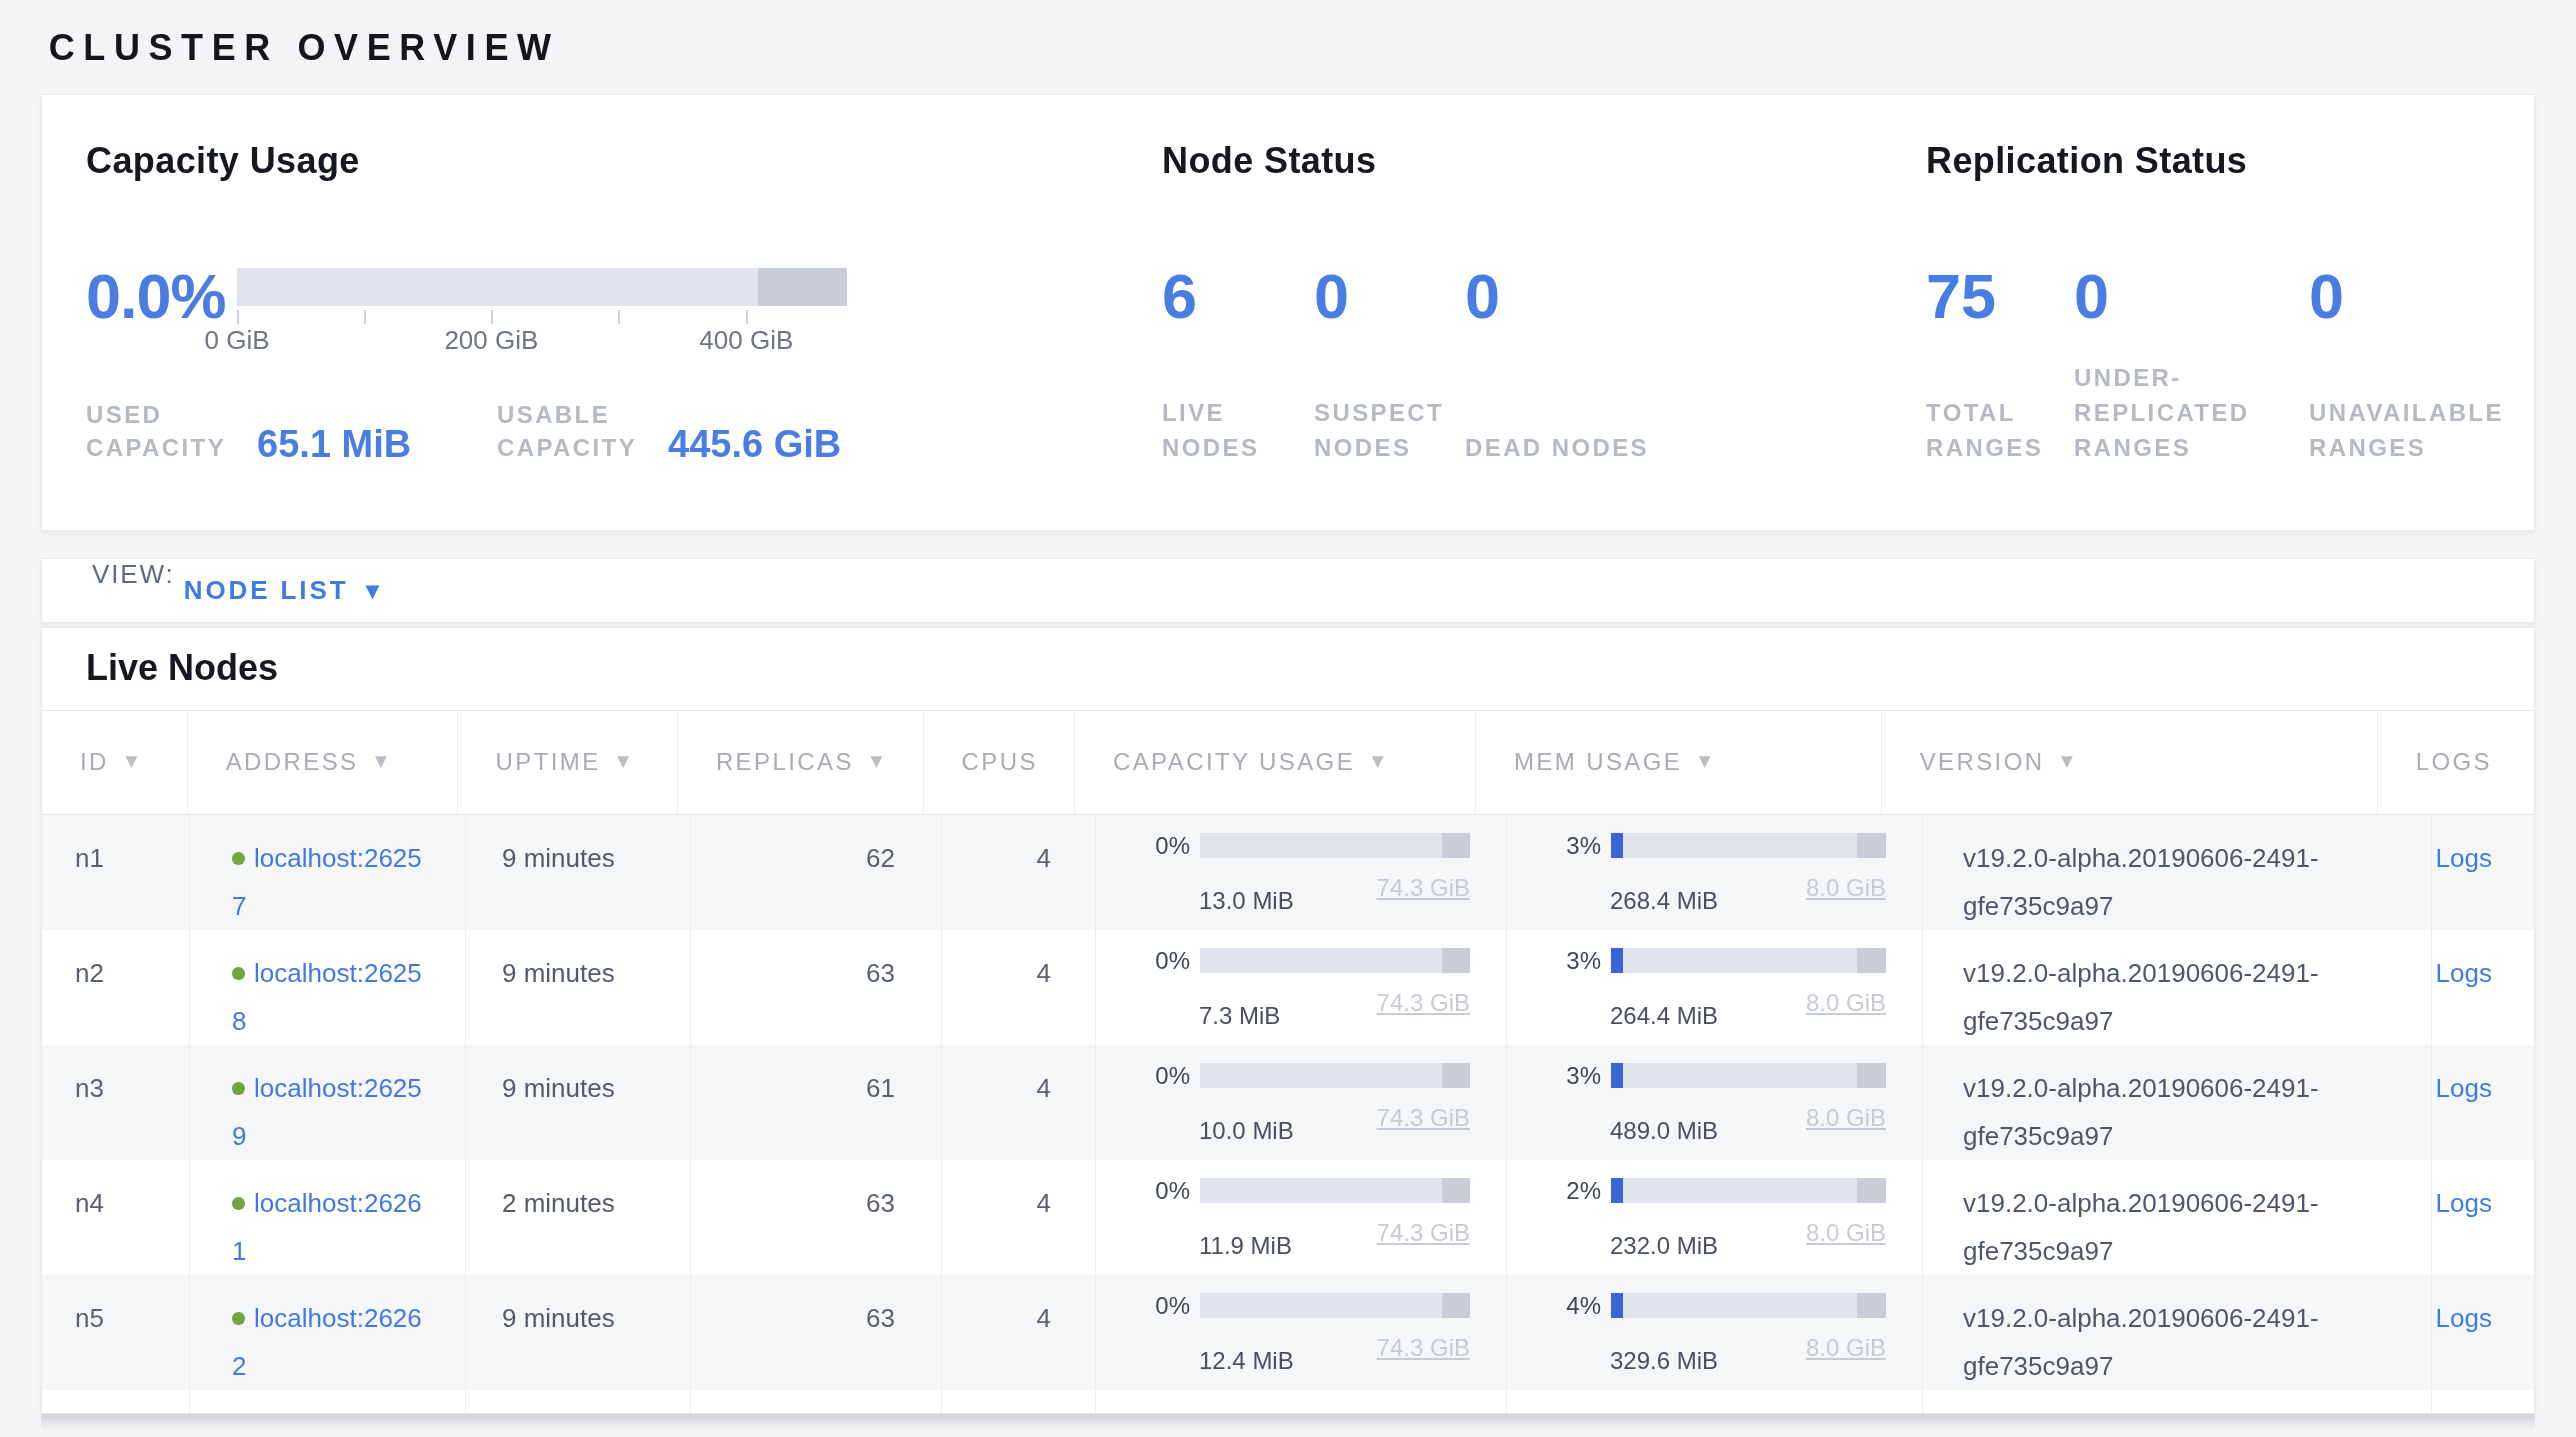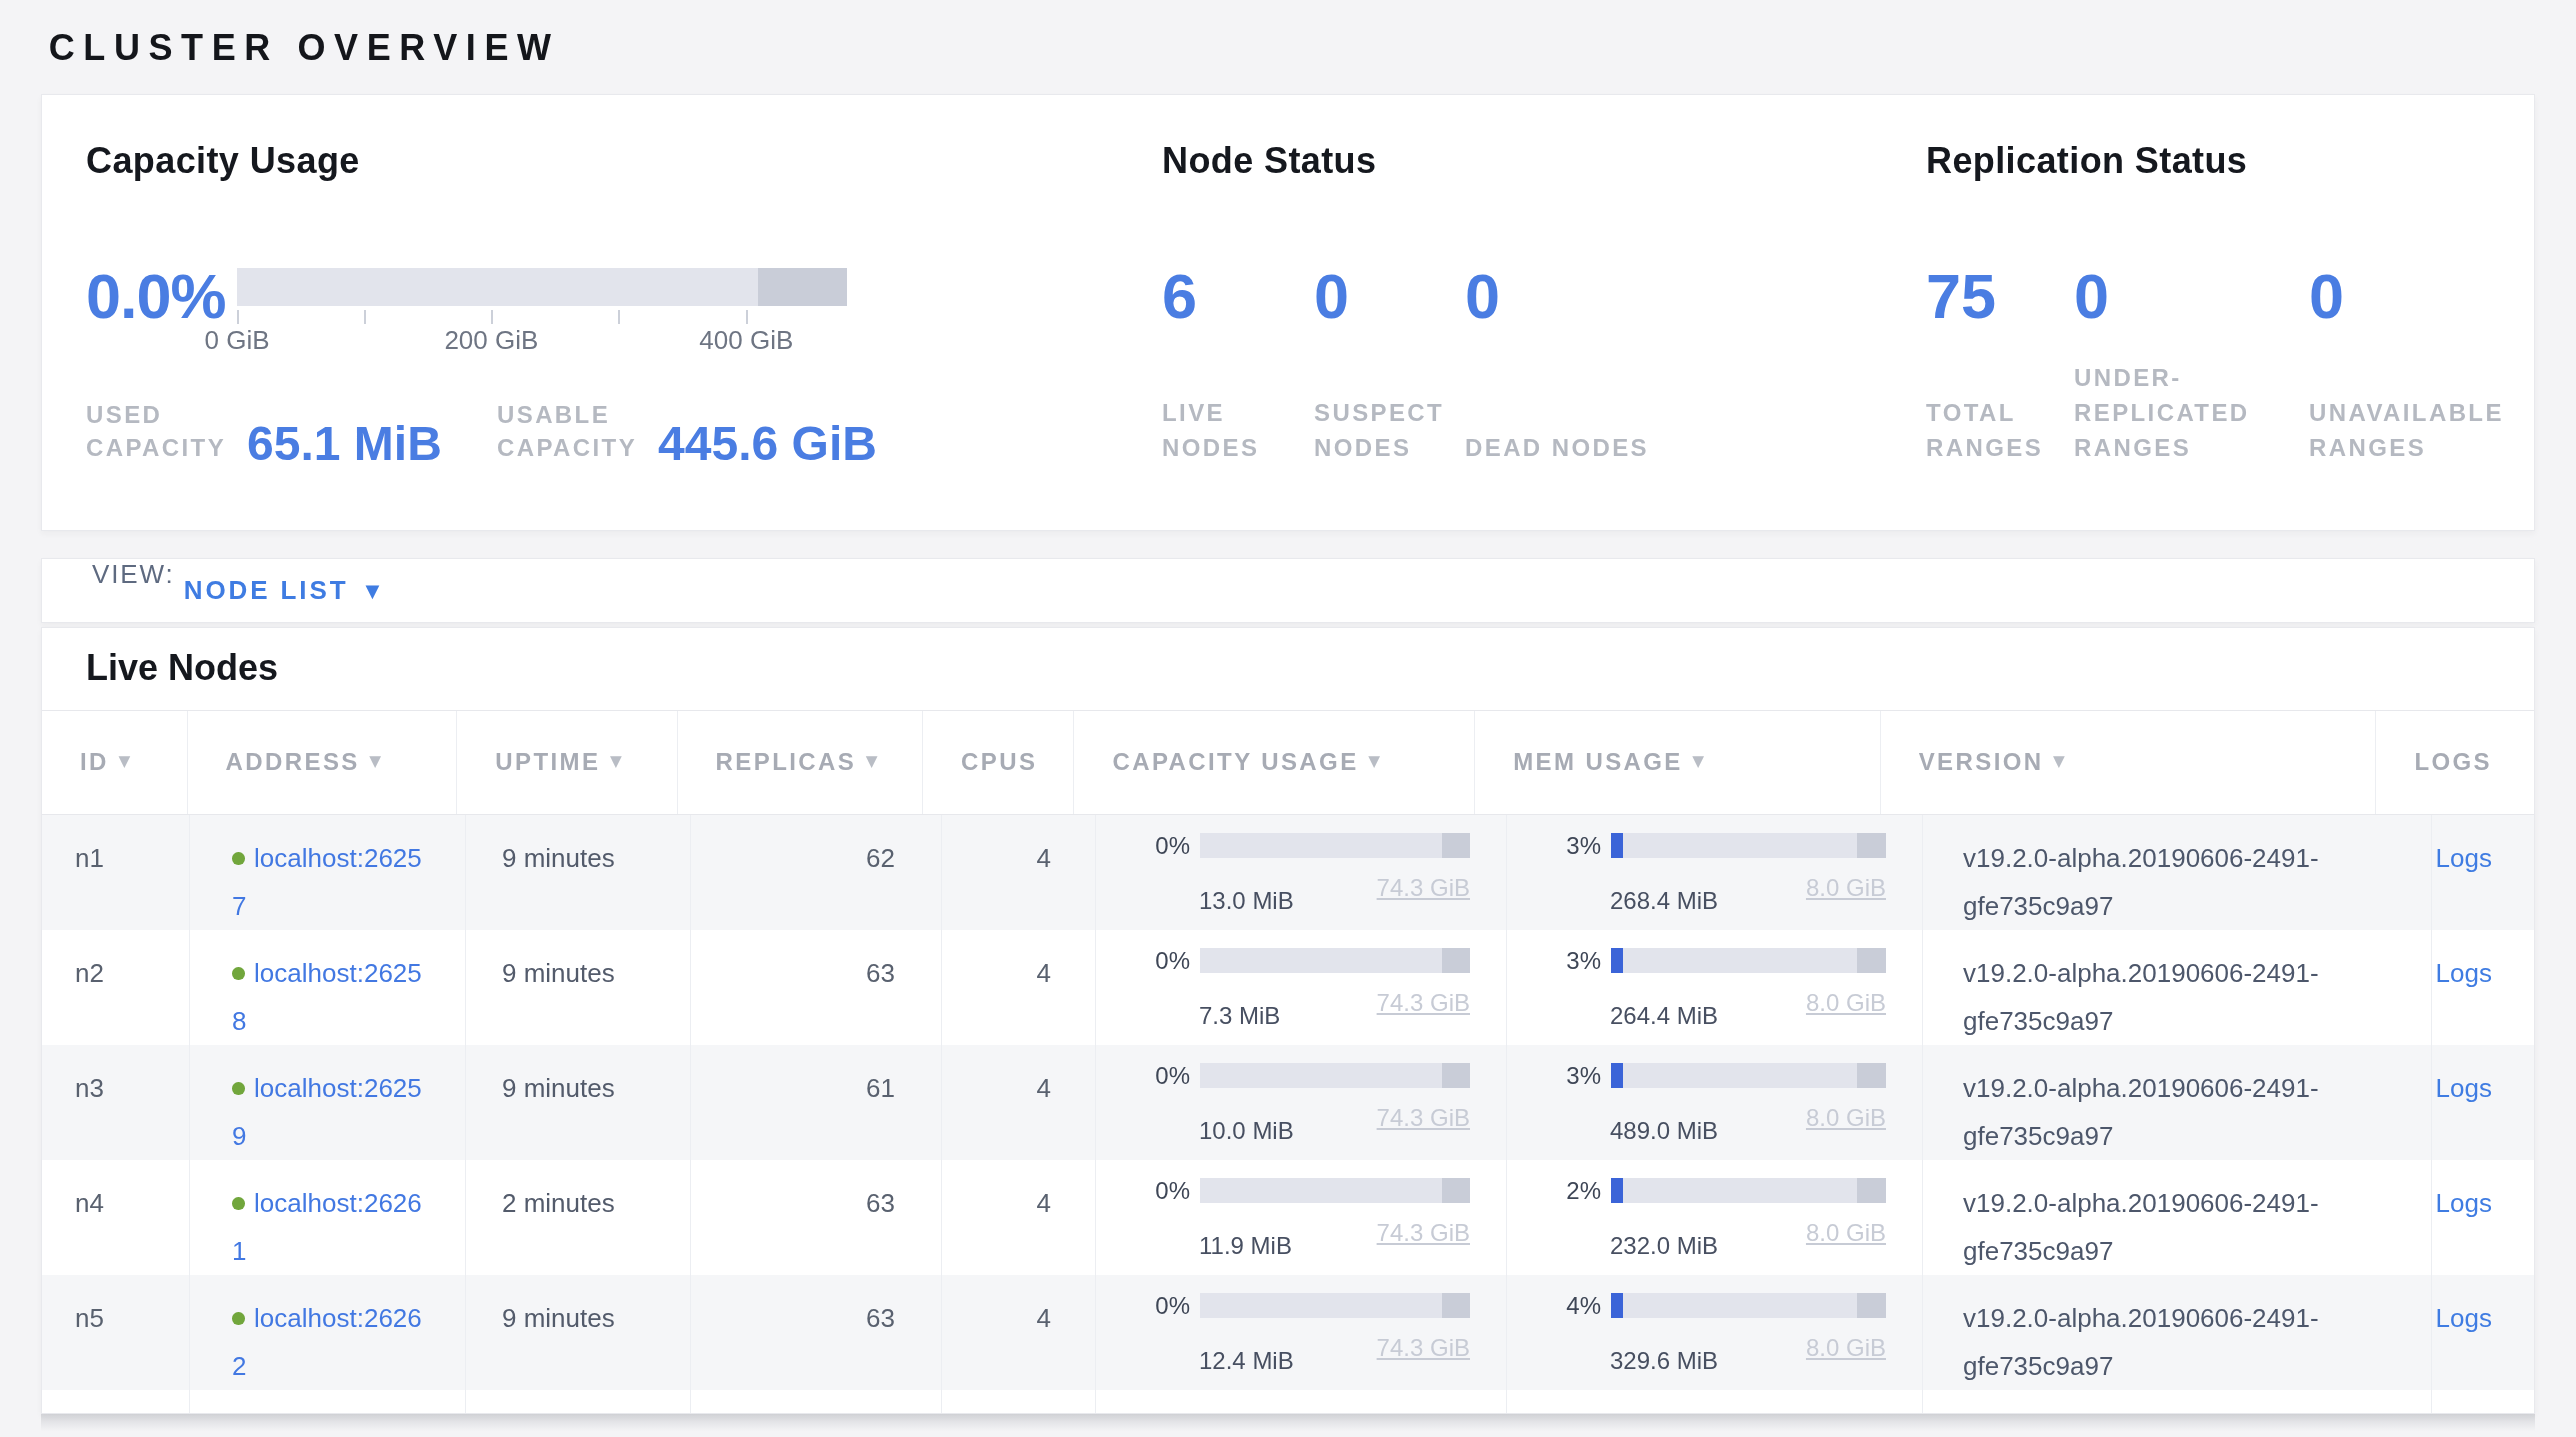--- a/index.html
+++ b/index.html
@@ -56,22 +56,22 @@
     font-size:26px; color:#6e7583; white-space:nowrap;
   }
   .cap-stats { display:flex; margin-top:40px;gap:28px; }
   .mini-stat { display:flex; align-items:flex-end; }
   .mini-stat.first { width:383px; }
   .mini-label {
     font-size:24px; line-height:33px; letter-spacing:2.4px;
     color:#b5b9c1; font-weight:700;
   }
   .mini-value {
-    font-size:48px; line-height:40px; font-weight:700;
-    color:#4a7de2; margin-left:21px; white-space:nowrap;
+    font-size:38px; line-height:40px; font-weight:700;
+    color:#4a7de2; margin-left:31px; white-space:nowrap;
   }
 
   
   .stat-row { display:flex; margin-top:75px; height:203px; }
   .stat { display:flex; flex-direction:column; flex:0 0 auto; }
   .stat-num {
     font-size:63px; line-height:69px; font-weight:700; color:#4a7de2;
   }
   .stat-label {
     margin-top:auto; font-size:24px; line-height:35px;
@@ -108,23 +108,23 @@
   .table-card h2.tbl-heading {
     font-size:36px; line-height:42px; font-weight:700; color:#15181e;
     padding-left:44px;
   }
   .thead {
     display:flex; margin-top:21px; height:105px;
     border-top:1.9px solid #e7e8ec; border-bottom:1.9px solid #e7e8ec;
   }
   .th {
     display:flex; align-items:center;
-    font-size:24px; letter-spacing:2.4px; font-weight:700; color:#a7abb4;
+    font-size:24px; letter-spacing:2.4px; font-weight:400; color:#a7abb4;
     padding-left:38px; padding-right:29px;
-    border-right:1.9px solid #eceef2; white-space:nowrap;
+    border-right:1.9px solid #eceef2; white-space:nowrap;gap:7px;
   }
   .th.right { justify-content:flex-end; padding-right:42px; }
   .sort-caret {
     font-family:"DejaVu Sans",sans-serif;
     font-size:15.3px; color:#b9bdc5; margin-left:9.6px; transform:translateY(-1px);
   }
   .col-id{width:148px;} .col-address{width:276px;} .col-uptime{width:225px;}
   .col-replicas{width:251px;} .col-cpus{width:154px;} .col-capacity{width:411px;}
   .col-mem{width:416px;} .col-version{width:509px;} .col-logs{flex:1; border-right:none;}
 

